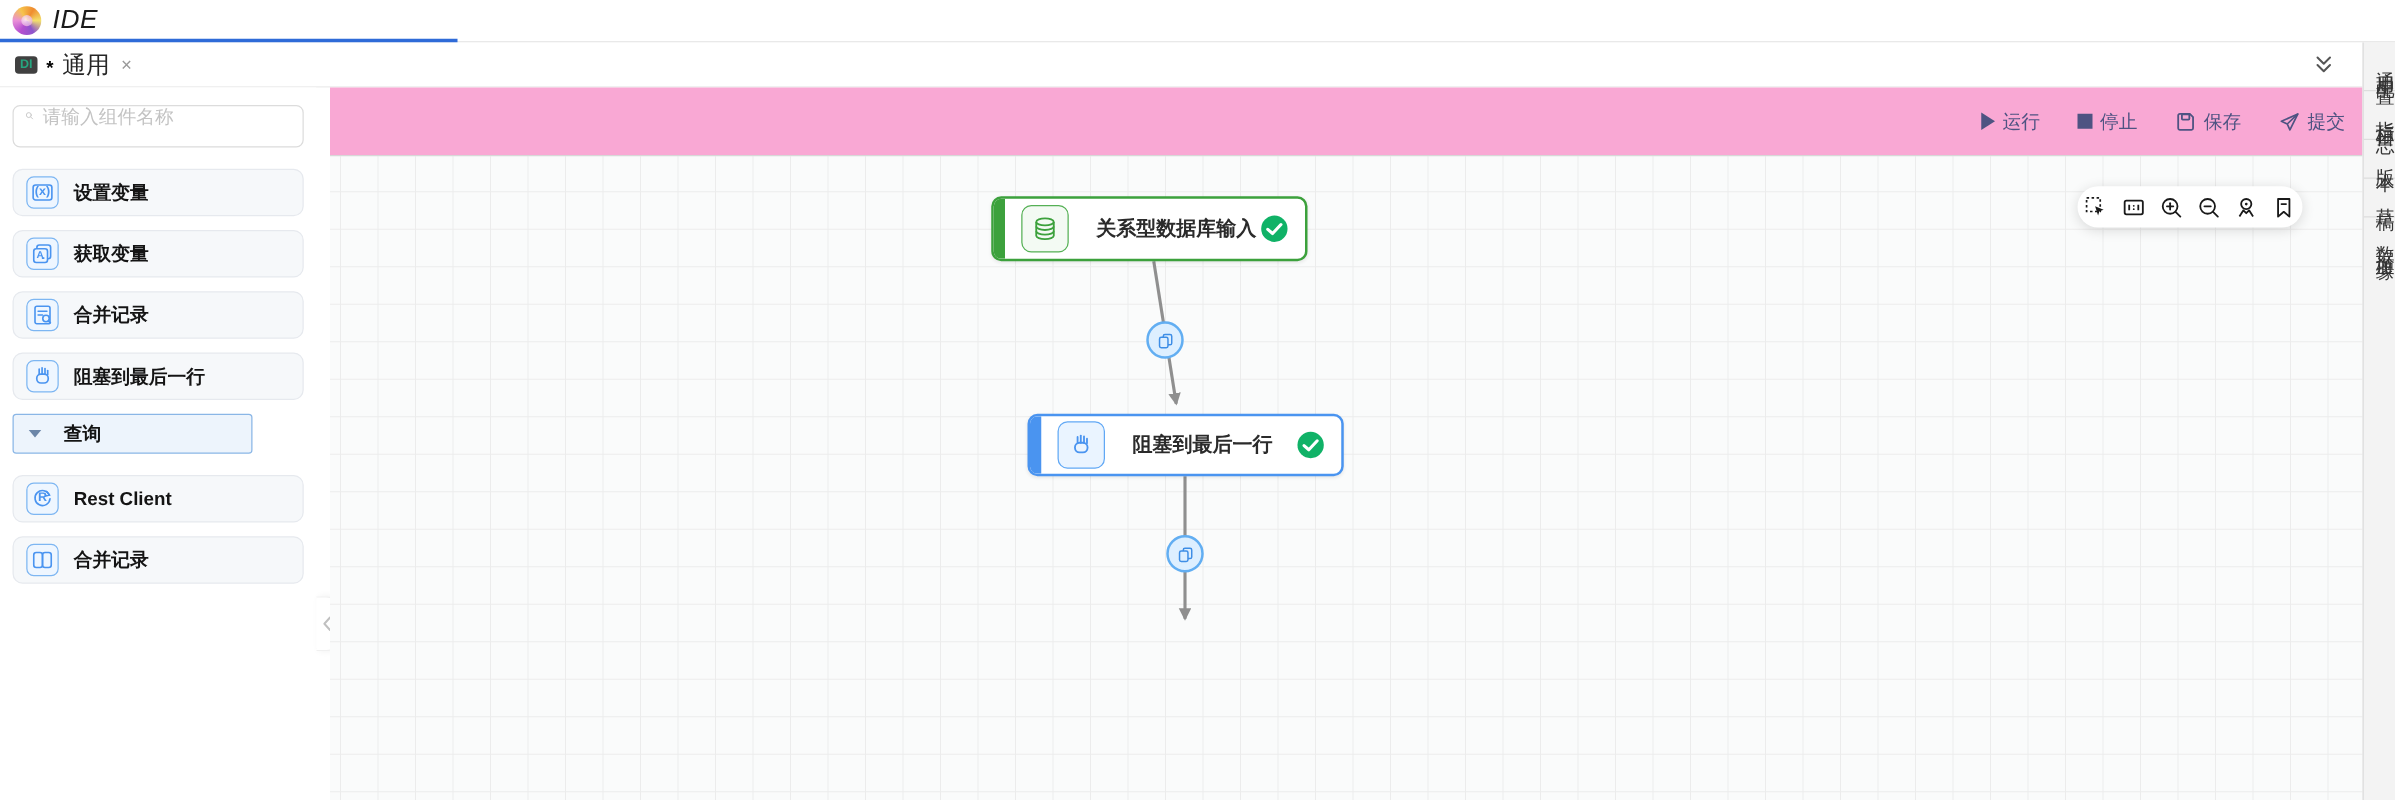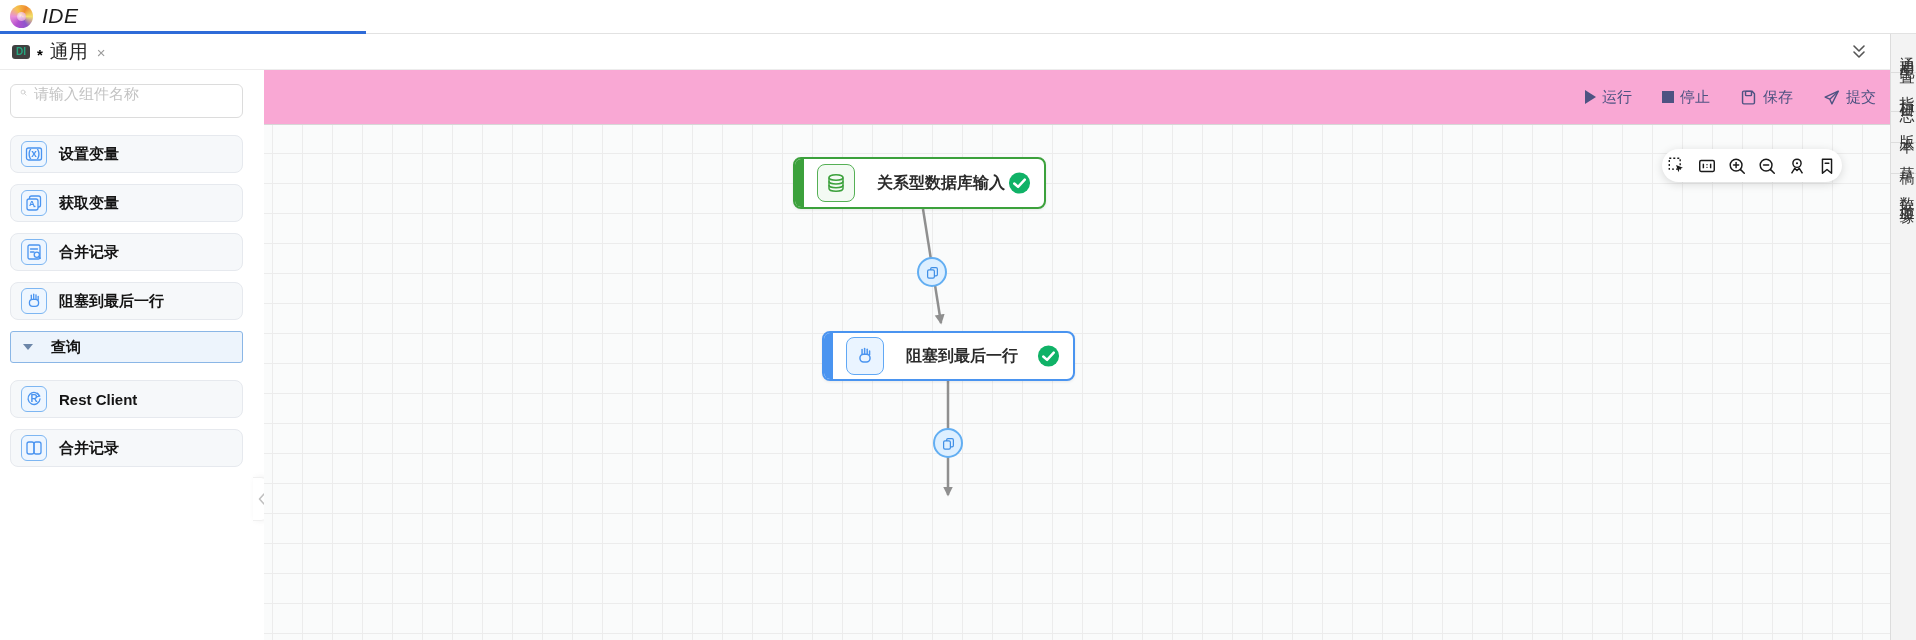--- a/index.html
+++ b/index.html
@@ -38,21 +38,21 @@
   .search-box { width:233px; height:34px; border:1px solid #dcdcdc; border-radius:6px; background:#fff;
                 display:flex; align-items:flex-start; padding:0 9px; gap:7px; margin-bottom:17px; }
   .search-box input { border:none; outline:none; flex:1; font-size:15px; color:#333; font-family:inherit; background:transparent; }
   .search-box input::placeholder { color:#c3c3c3; }
   .side-item { width:233px; height:38px; background:#f6f8fa; border:1px solid #e6e9ee; border-radius:8px;
                display:flex; align-items:center; padding:0 10px; gap:12px; margin-bottom:11px; cursor:grab; }
   .side-item .label { font-size:15px; font-weight:bold; color:#141414; white-space:nowrap; }
   .icon-box { width:26px; height:26px; border:1px solid #7db6f2; background:#eef6ff; border-radius:6px; flex:0 0 auto;
               display:flex; align-items:center; justify-content:center; position:relative; }
   .icon-letter { position:absolute; font-size:10px; font-weight:bold; color:#4a94f0; line-height:1; }
-  .group-hdr { width:233px; height:32px; background:#edf4fc; border:1px solid #8ab6e6; border-radius:3px;
+  .group-hdr { width:192px; height:32px; background:#edf4fc; border:1px solid #8ab6e6; border-radius:3px;
                display:flex; align-items:center; padding:0 12px; gap:18px; margin-bottom:11px; cursor:pointer; }
   .group-hdr + .side-item { margin-top:17px; }
   .tri-down { width:0; height:0; border-top:6px solid #6c86a8; border-left:5px solid transparent; border-right:5px solid transparent; }
   .group-hdr .label { font-size:15px; font-weight:bold; color:#141414; }
   .collapse-handle { position:absolute; left:253px; top:477px; width:18px; height:44px; background:#fff;
                      border:1px solid #f0f0f0; border-left:none; border-radius:0 10px 10px 0;
                      box-shadow:2px 0 6px rgba(0,0,0,.06); display:flex; align-items:center; justify-content:center; cursor:pointer; }
 
   
   .canvas { position:absolute; left:264px; top:124px; width:1626px; height:516px;

